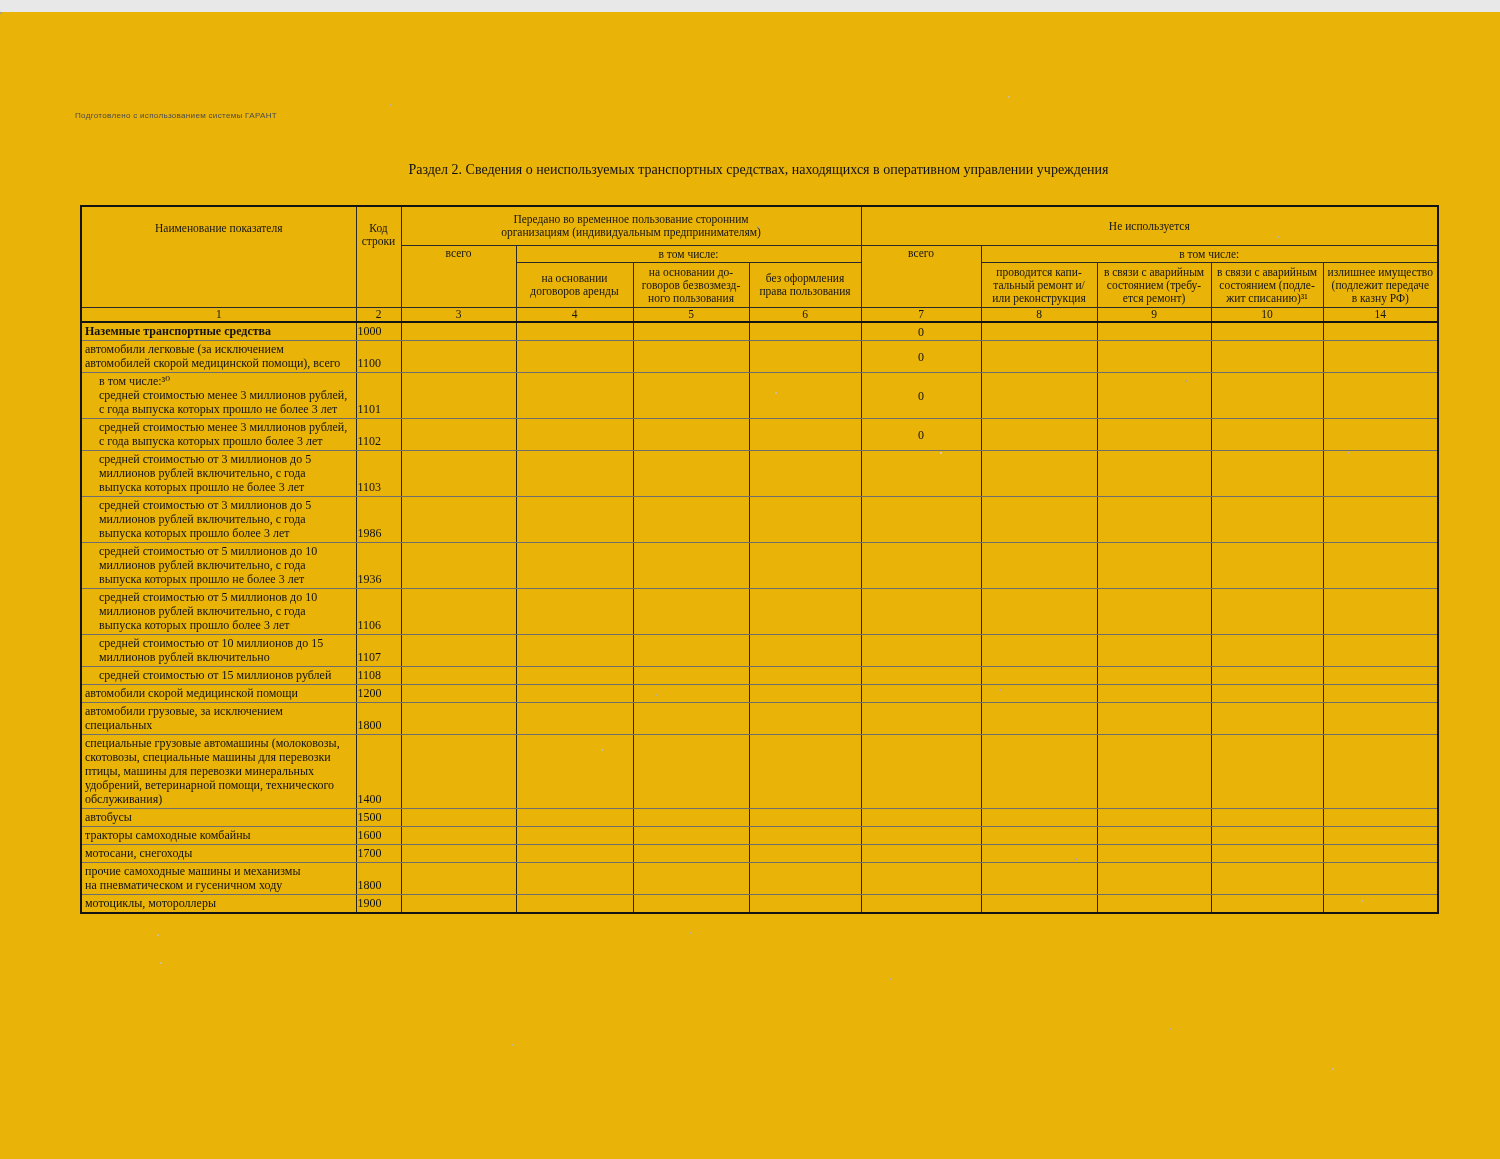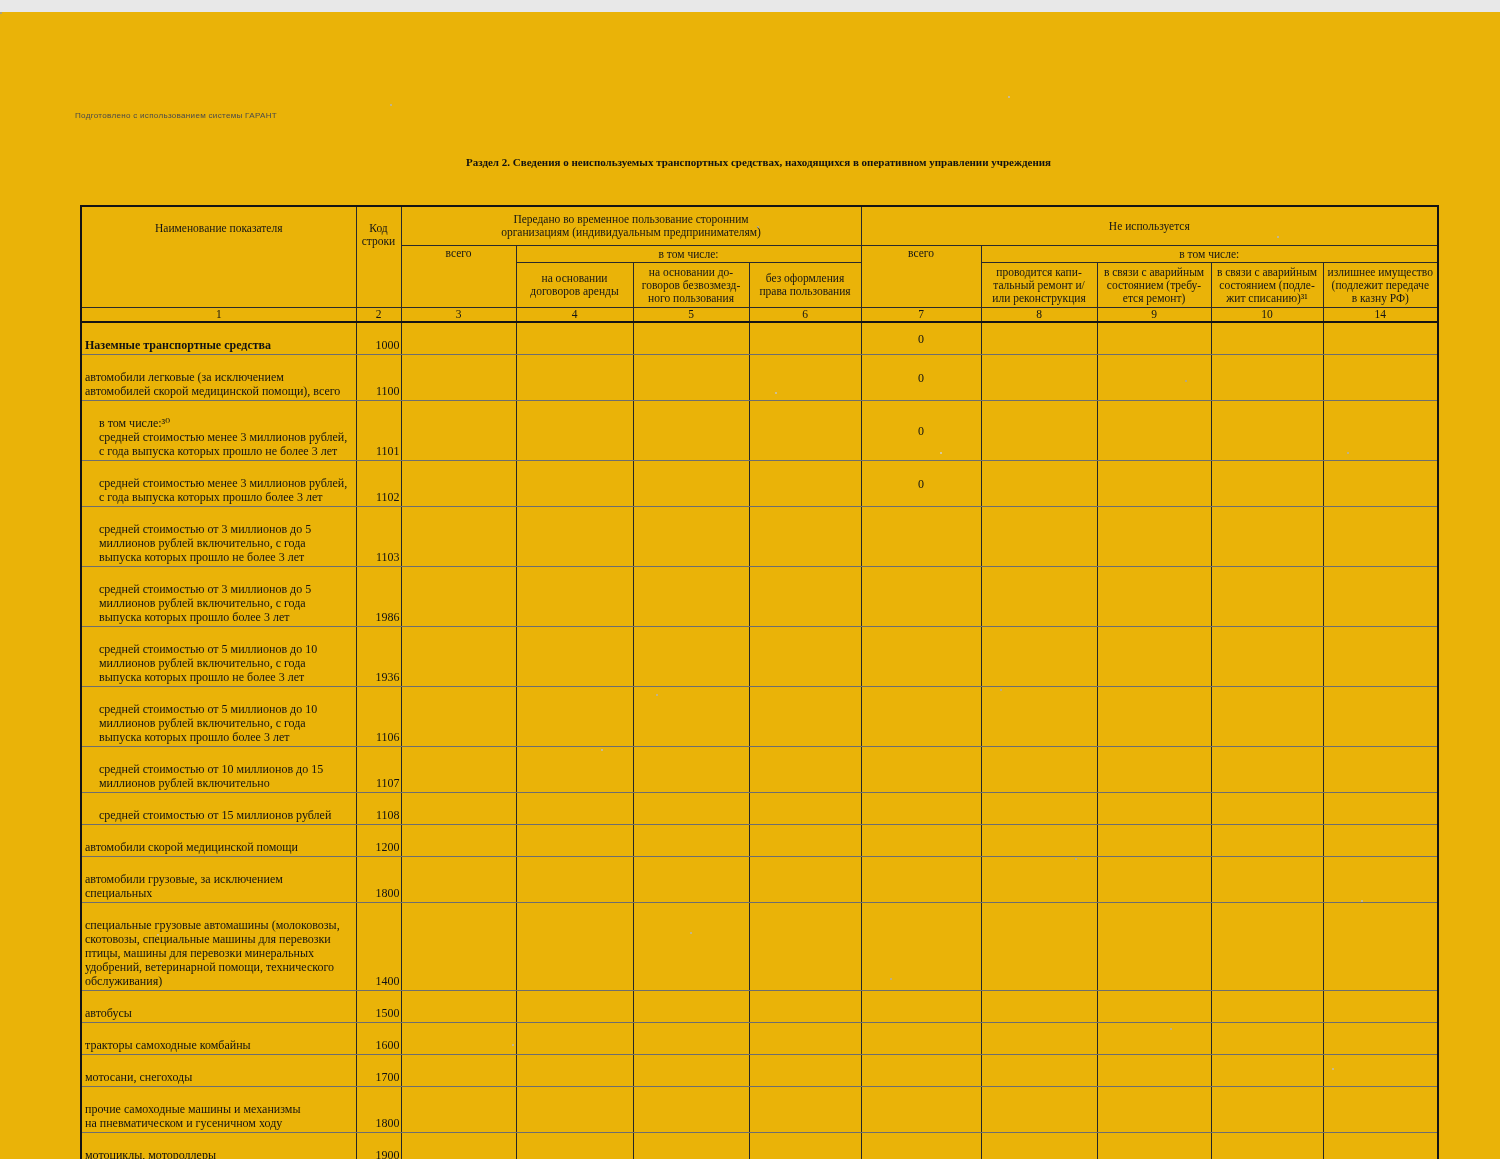--- a/index.html
+++ b/index.html
@@ -9,22 +9,22 @@
     font-family:"Liberation Serif","DejaVu Serif",serif;
     color:#1a1a1a;
   }
   .watermark {
     position:absolute; left:75px; top:98px;
     font-size:8.5px; color:#4a4a4a; letter-spacing:0.3px;
     font-family:"Liberation Sans","DejaVu Sans",sans-serif;
     transform:scale(0.95); transform-origin:left top;
   }
   .doc-title {
-    position:absolute; left:80px; top:144px; width:1357px;
-    text-align:center; font-weight:bold; font-size:11px;
+    position:absolute; left:80px; top:150px; width:1357px;
+    text-align:center; font-weight:normal; font-size:14px;
     color:#111;
   }
   table.form {
     position:absolute; left:80px; top:193px; width:1357px;
     border-collapse:collapse; table-layout:fixed;
     border:2px solid #141414;
   }
   table.form th, table.form td {
     overflow:hidden;
   }
@@ -41,26 +41,26 @@
     height:13px; padding:0 2px; font-size:11.5px; line-height:13px;
     border-bottom:2px solid #141414;
   }
   tbody td {
     font-size:12px; line-height:14px; color:#121212;
     border-left:1px solid #262626; border-right:1px solid #262626;
     border-top:1px solid #6e6e6e; border-bottom:1px solid #6e6e6e;
   }
   tbody td.name {
     text-align:left; vertical-align:top; white-space:pre-line;
-    padding:15px 2px 2px 3px;
+    padding:1px 2px 2px 3px;
   }
   tbody td.name.indent { padding-left:17px; }
   tbody td.name.bold { font-weight:bold; }
   tbody td.code {
-    text-align:right; vertical-align:bottom; padding:0 1px 2px 1px;
+    text-align:left; vertical-align:bottom; padding:0 1px 2px 1px;
   }
   tbody td.val {
     text-align:center; vertical-align:middle; padding:0 1px;
   }
   
   .noise { position:absolute; width:2px; height:2px; border-radius:50%;
     background:#9a9a9a; left:0; top:0;
     box-shadow:
       390px 92px 0 #b5b5b5, 1008px 84px 0 #c0c0c0, 757px 214px 0 #ababab,
       1277px 224px 0 #b8b8b8, 1185px 368px 0 #a5a5a5, 775px 380px 0 #c2c2c2,

